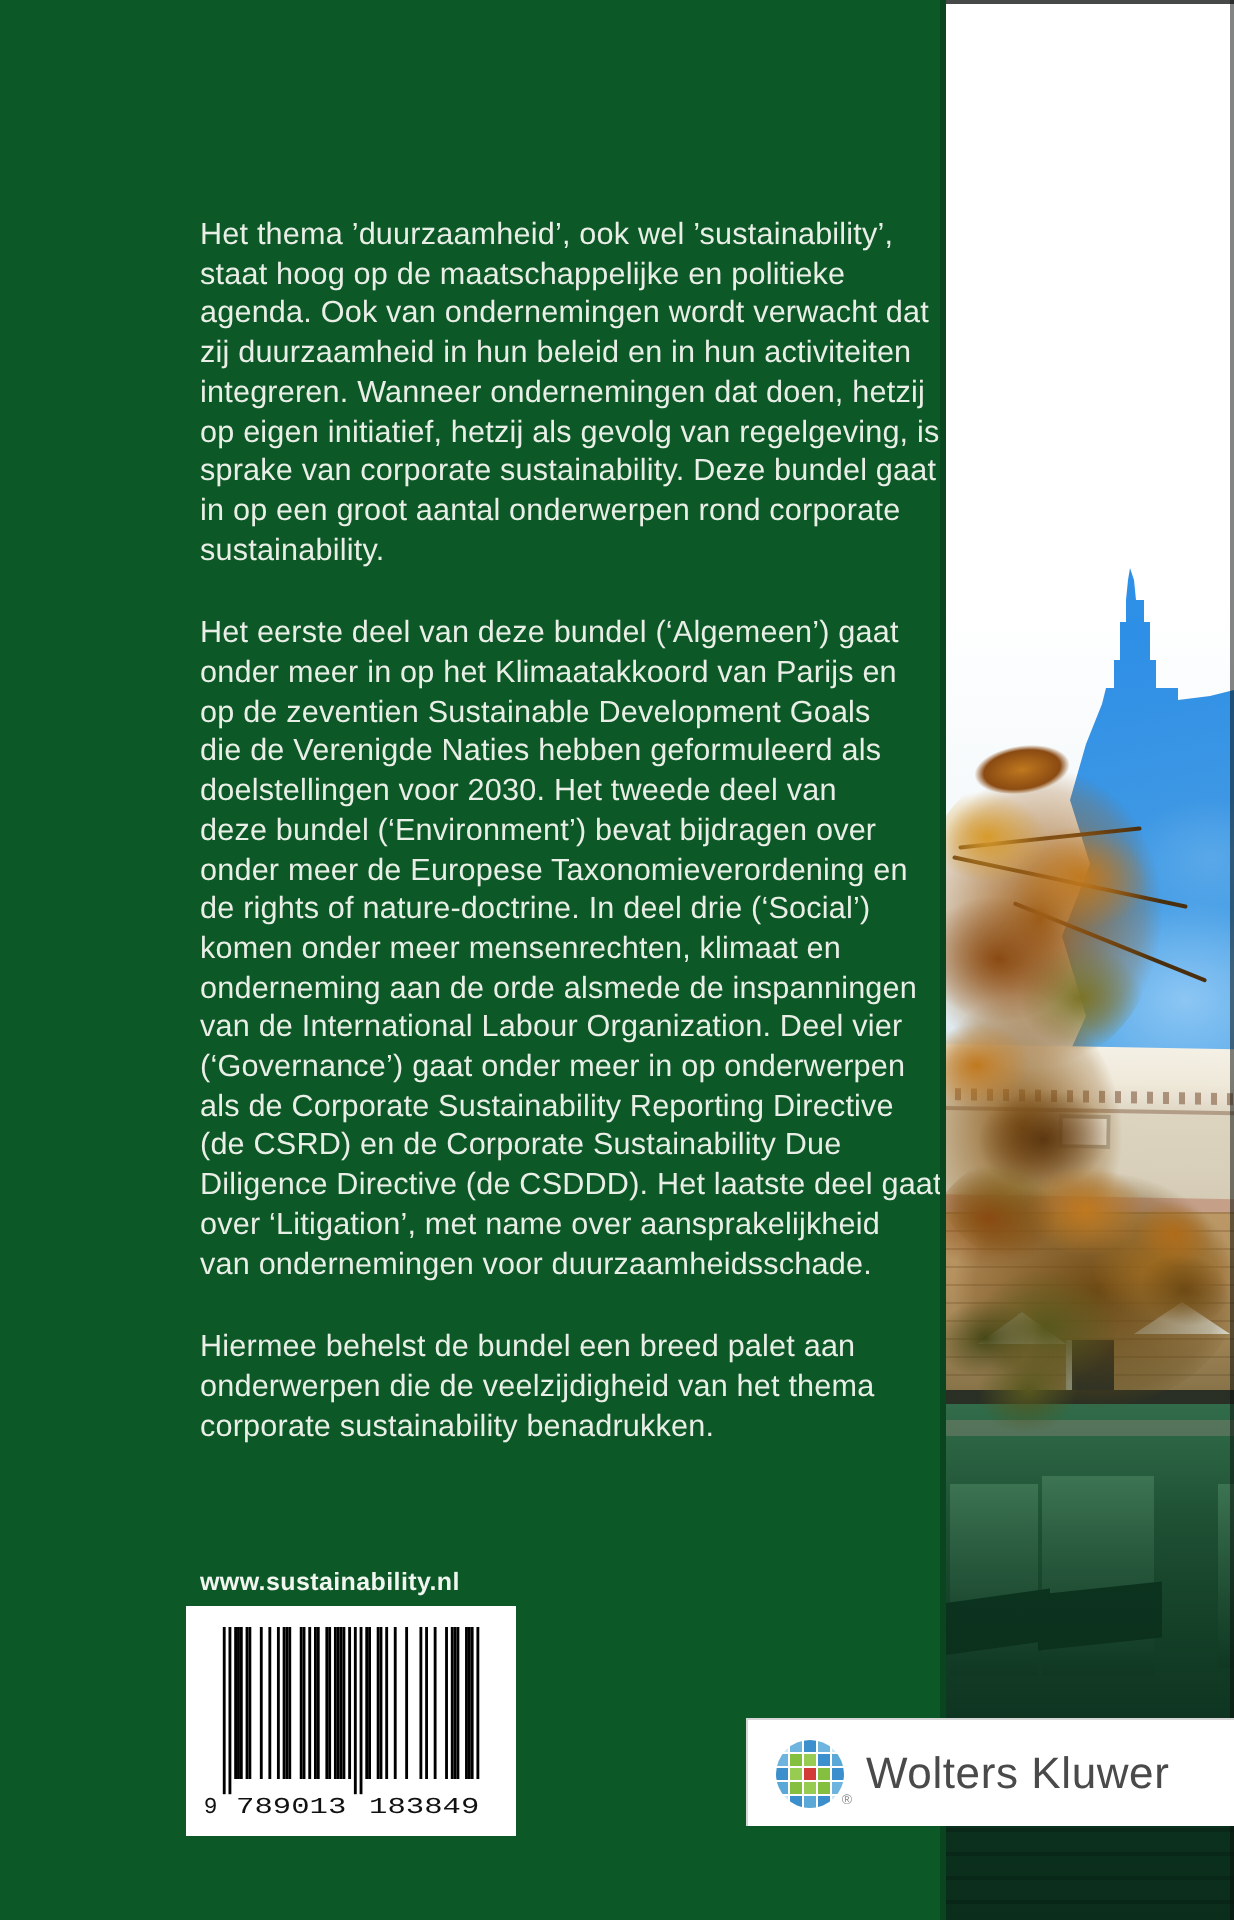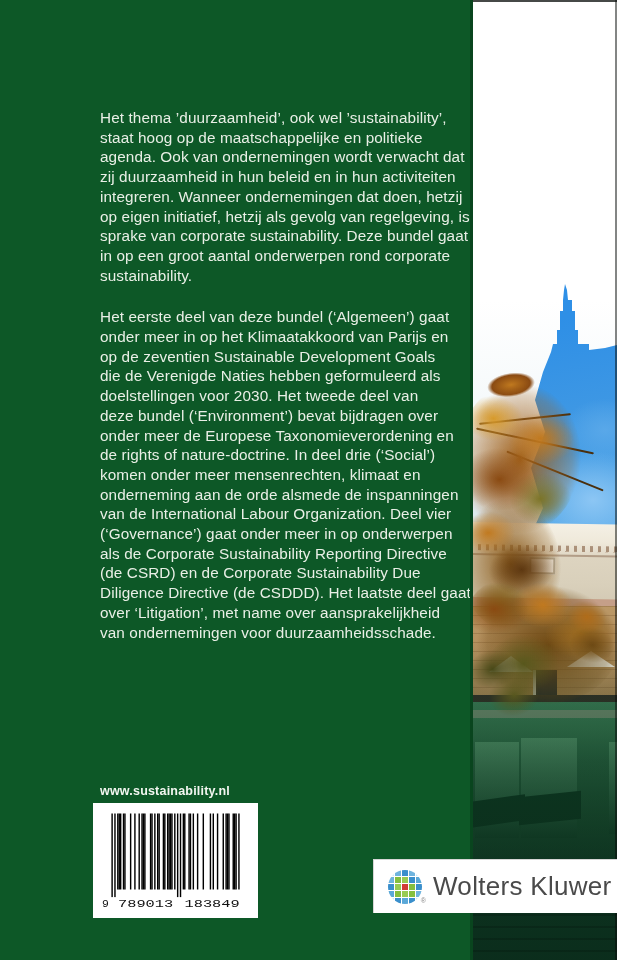--- a/index.html
+++ b/index.html
@@ -154,21 +154,21 @@
   .globe{
     width:34px;height:34px;border-radius:50%;overflow:hidden;
     display:grid;grid-template-columns:repeat(5,1fr);grid-template-rows:repeat(5,1fr);
     gap:1px;background:#ffffff;
   }
   .globe i{display:block;}
   .registered{
     position:absolute;right:-4px;bottom:0;font-size:7px;color:#8a8a8a;
   }
   .logo-text{
-    margin-left:11px;font-size:26px;color:#4a4a4a;letter-spacing:.3px;
+    margin-left:11px;font-size:22px;color:#4a4a4a;letter-spacing:.3px;
     white-space:nowrap;
   }
 </style>
 </head>
 <body>
 
 <div>
 
   <div class="text-block">
     <p>Het thema ’duurzaamheid’, ook wel ’sustainability’,
@@ -190,20 +190,23 @@
 de rights of nature-doctrine. In deel drie (‘Social’)
 komen onder meer mensenrechten, klimaat en
 onderneming aan de orde alsmede de inspanningen
 van de International Labour Organization. Deel vier
 (‘Governance’) gaat onder meer in op onderwerpen
 als de Corporate Sustainability Reporting Directive
 (de CSRD) en de Corporate Sustainability Due
 Diligence Directive (de CSDDD). Het laatste deel gaat
 over ‘Litigation’, met name over aansprakelijkheid
 van ondernemingen voor duurzaamheidsschade.</p>
+    <p>Hiermee behelst de bundel een breed palet aan
+onderwerpen die de veelzijdigheid van het thema
+corporate sustainability benadrukken.</p>
   </div>
 
   <div class="website">www.sustainability.nl</div>
 
   <div class="barcode-box">
     <svg id="barcode-svg" viewBox="0 0 160 104">
         <rect x="12.0" y="2" width="1.5" height="88"></rect>
         <rect x="15.0" y="2" width="1.5" height="88"></rect>
         <rect x="18.0" y="2" width="1.5" height="80"></rect>
         <rect x="19.5" y="2" width="1.5" height="80"></rect>

